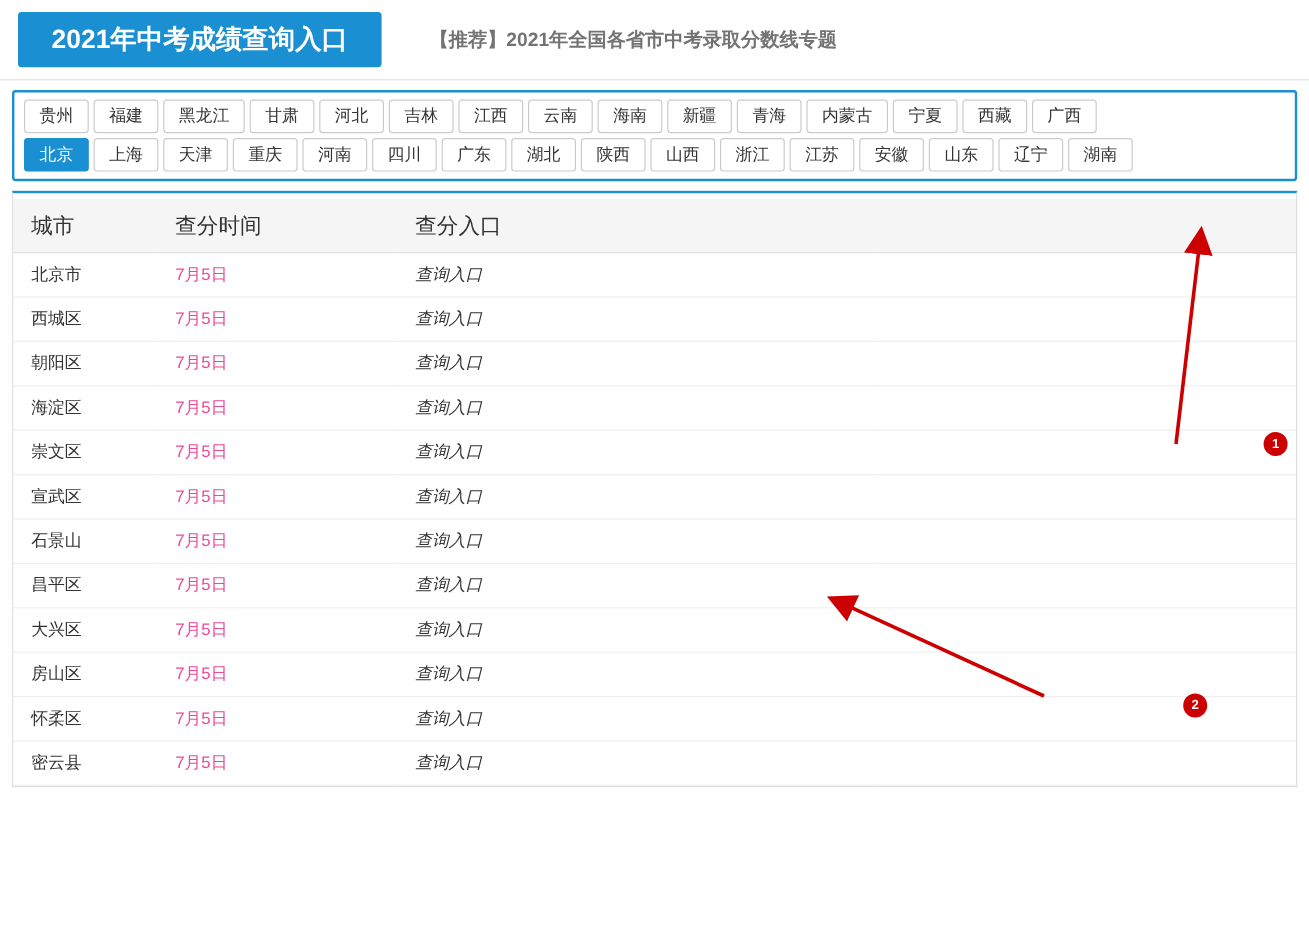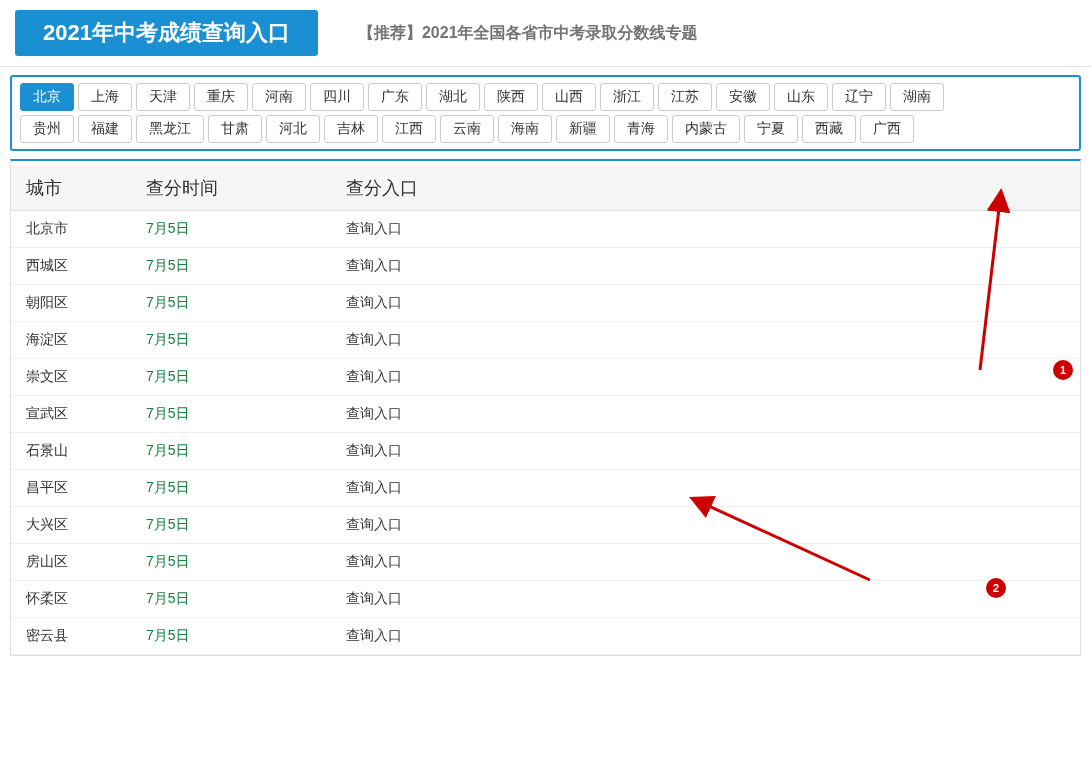--- a/index.html
+++ b/index.html
@@ -81,27 +81,28 @@
     .data-table td {
       padding: 9px 15px;
       border-bottom: 1px solid #f0f0f0;
       color: #333;
       font-size: 14px;
     }
     .col-city { width: 120px; }
     .col-time { width: 200px; }
     .col-entry { width: 400px; }
     .date-text {
-      color: #15803d;
+      color: #ec4899;
       font-size: 14px;
     }
     .entry-link {
       color: #333;
       font-size: 14px;
       cursor: pointer;
+      font-style: italic;
     }
     .entry-link.highlighted {
       border: 2px solid #cc0000;
       padding: 3px 8px;
       display: inline-block;
     }
     
     .annotation-layer {
       position: absolute;
       top: 0; left: 0;
@@ -132,55 +133,55 @@
 <body>
 
 <div class="header">
   <div class="title-box">2021年中考成绩查询入口</div>
   <div class="promo-link">
     <span>【推荐】</span><span>2021年全国各省市中考录取分数线专题</span>
   </div>
 </div>
 
 <div class="tabs-container">
+  <div class="tabs-row" id="tabs-row-2">
+      <div class="tab-item">贵州</div>
+      <div class="tab-item">福建</div>
+      <div class="tab-item">黑龙江</div>
+      <div class="tab-item">甘肃</div>
+      <div class="tab-item">河北</div>
+      <div class="tab-item">吉林</div>
+      <div class="tab-item">江西</div>
+      <div class="tab-item">云南</div>
+      <div class="tab-item">海南</div>
+      <div class="tab-item">新疆</div>
+      <div class="tab-item">青海</div>
+      <div class="tab-item">内蒙古</div>
+      <div class="tab-item">宁夏</div>
+      <div class="tab-item">西藏</div>
+      <div class="tab-item">广西</div>
+    </div>
   <div class="tabs-row" id="tabs-row-1">
       <div class="tab-item active">北京</div>
       <div class="tab-item">上海</div>
       <div class="tab-item">天津</div>
       <div class="tab-item">重庆</div>
       <div class="tab-item">河南</div>
       <div class="tab-item">四川</div>
       <div class="tab-item">广东</div>
       <div class="tab-item">湖北</div>
       <div class="tab-item">陕西</div>
       <div class="tab-item">山西</div>
       <div class="tab-item">浙江</div>
       <div class="tab-item">江苏</div>
       <div class="tab-item">安徽</div>
       <div class="tab-item">山东</div>
       <div class="tab-item">辽宁</div>
       <div class="tab-item">湖南</div>
     </div>
-  <div class="tabs-row" id="tabs-row-2">
-      <div class="tab-item">贵州</div>
-      <div class="tab-item">福建</div>
-      <div class="tab-item">黑龙江</div>
-      <div class="tab-item">甘肃</div>
-      <div class="tab-item">河北</div>
-      <div class="tab-item">吉林</div>
-      <div class="tab-item">江西</div>
-      <div class="tab-item">云南</div>
-      <div class="tab-item">海南</div>
-      <div class="tab-item">新疆</div>
-      <div class="tab-item">青海</div>
-      <div class="tab-item">内蒙古</div>
-      <div class="tab-item">宁夏</div>
-      <div class="tab-item">西藏</div>
-      <div class="tab-item">广西</div>
-    </div>
 </div>
 
 <div class="table-wrapper">
   <table class="data-table">
     <thead>
       <tr>
         <th class="col-city">城市</th>
         <th class="col-time">查分时间</th>
         <th class="col-entry">查分入口</th>
         <th></th>

